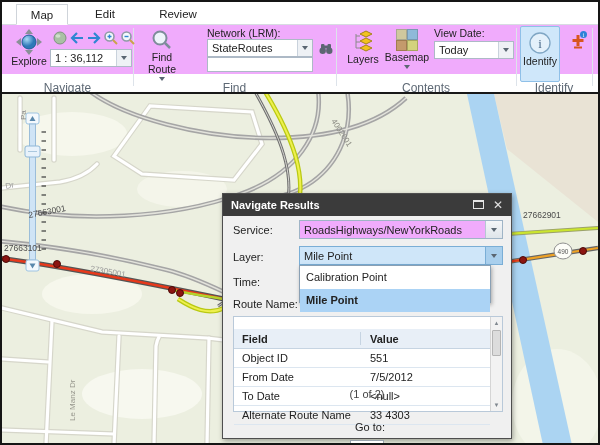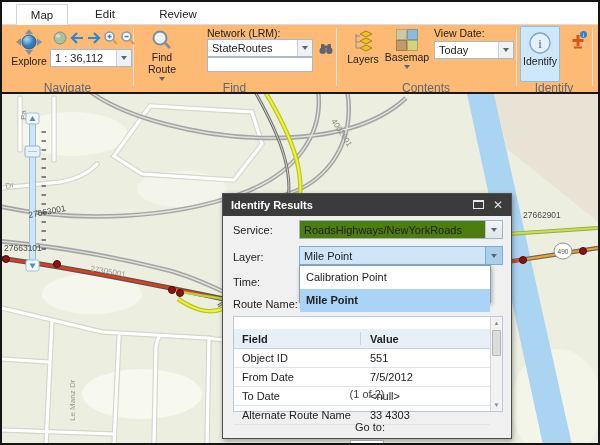--- a/index.html
+++ b/index.html
@@ -1,20 +1,20 @@
 <!DOCTYPE html>
 <html><head>
 <meta charset="utf-8">
 <style>
   html,body{margin:0;padding:0;background:#888;}
   *{box-sizing:border-box;}
   #screen{position:relative;width:600px;height:445px;background:#fff;border:2px solid #151515;
     font-family:"Liberation Sans","DejaVu Sans",sans-serif;overflow:hidden;}
   
-  #ribbon{position:absolute;top:0;left:0;right:0;height:92px;background:#fdba74;}
+  #ribbon{position:absolute;top:0;left:0;right:0;height:72px;background:#f0abfc;}
   #tab-row{position:absolute;top:0;left:0;right:0;height:23px;background:#fff;border-bottom:1px solid #d7dce2;}
   .tab{position:absolute;top:2px;height:21px;line-height:21px;font-size:11.5px;color:#222;text-align:center;cursor:default;}
   .tab.active{background:#fff;border:1px solid #cfd4da;border-bottom:1px solid #fff;z-index:2;}
   #ribbon-body{position:absolute;top:24px;left:0;right:0;height:66px;}
   .rib-sep{position:absolute;top:2px;width:1px;height:58px;background:#dde3ea;}
   .grp-label{position:absolute;top:55px;font-size:12px;color:#5e6975;text-align:center;}
   .big-btn{position:absolute;top:1px;display:flex;flex-direction:column;align-items:center;
     font-size:10.5px;color:#222;line-height:12px;padding-top:2px;}
   .combo{position:absolute;background:#fff;border:1px solid #adb9c6;display:flex;align-items:center;
     font-size:11px;color:#222;height:18px;}
@@ -30,21 +30,21 @@
   
   #map-wrap{position:absolute;top:90px;left:0;right:0;bottom:0;border-top:2px solid #181818;background:#ecefe0;overflow:hidden;}
   
   #dlg{position:absolute;left:220px;top:191px;width:290px;height:246px;background:#f0f0f0;
     border:1px solid #4e4e4e;box-shadow:1px 2px 5px rgba(0,0,0,.35);z-index:10;font-size:11px;color:#222;}
   #dlg-title{position:absolute;top:0;left:0;right:0;height:22px;background:#3b3b3b;color:#fff;
     font-weight:bold;font-size:11px;line-height:22px;padding-left:8px;}
   #dlg-max{position:absolute;right:27px;top:6px;width:11px;height:9px;border:1px solid #e6e6e6;border-top:2px solid #e6e6e6;}
   #dlg-close{position:absolute;right:8px;top:3px;font-size:12px;font-weight:bold;color:#e0e0e0;line-height:16px;}
   .dlg-lab{position:absolute;left:10px;}
-  .dcombo{position:absolute;left:76px;width:204px;height:19px;background:#4d7c0f;border:1px solid #9fb4c6;
+  .dcombo{position:absolute;left:76px;width:204px;height:19px;background:#f0abfc;border:1px solid #9fb4c6;
     display:flex;align-items:center;}
   .dcombo .txt{flex:1;padding-left:4px;white-space:nowrap;overflow:hidden;}
   .dcombo .btn{width:17px;height:100%;border-left:1px solid #b7c6d4;background:linear-gradient(#f4f6f8,#dfe5ea);
     display:flex;align-items:center;justify-content:center;}
   .dcombo.sel{background:#cfe6f9;border-color:#7aaed6;}
   .dcombo.sel .btn{background:#a9cfed;border-left-color:#7aaed6;}
   #ddlist{position:absolute;left:76px;top:71px;width:192px;height:38px;background:#fff;border:1px solid #8aa0b4;
     box-shadow:1px 2px 4px rgba(0,0,0,.3);z-index:5;}
   .dditem{height:23px;line-height:23px;padding-left:6px;}
   .dditem.sel{background:#abd3f5;font-weight:bold;}
@@ -318,21 +318,21 @@
         <text x="88" y="177" transform="rotate(10 88 177)" font-size="8" fill="#9a9a9a">27305001</text>
         <text x="521" y="124">27662901</text>
         <text x="329" y="27" transform="rotate(57 329 27)" font-size="8" fill="#8c8c84">4002601</text>
         <text x="73" y="327" transform="rotate(-90 73 327)" font-size="8" fill="#97978d">Le Manz Dr</text>
       </g>
     </svg>
   </div>
 
   <div id="dlg">
     <div id="dlg-title">
-      <span>Identify Results</span>
+      <span>Navigate Results</span>
       <span id="dlg-max"></span>
       <span id="dlg-close">✕</span>
     </div>
 
     <div class="dlg-lab" style="top:30px;">Service:</div>
     <div class="dcombo" style="top:26px;">
       <span class="txt">RoadsHighways/NewYorkRoads</span>
       <span class="btn">
           <span class="caret"></span>
         </span>

